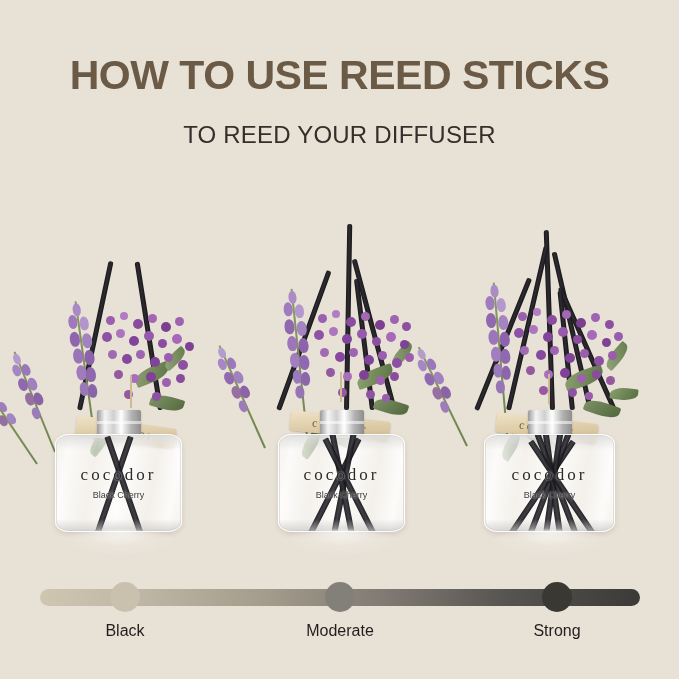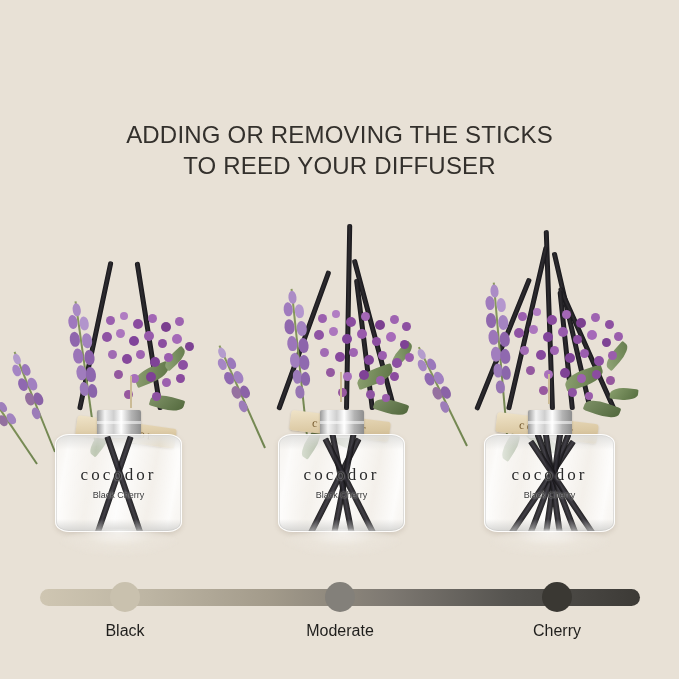--- a/index.html
+++ b/index.html
@@ -153,22 +153,22 @@
   .tick-label {
     position:absolute; top:622px; transform:translateX(-50%);
     font-size:16px; color:#1f1e1c; white-space:nowrap;
   }
 </style>
 </head>
 <body>
 
 <div id="stage">
 
+  <div class="title">HOW TO USE REED STICKS</div>
   <div class="subtitle">
-    <span>ADDING OR REMOVING THE STICKS</span>
     <span>TO REED YOUR DIFFUSER</span>
   </div>
 
   <div class="group" style="left:30px; top:215px; width:200px; height:345px;">
 
     <div class="stick" style="left:47px; bottom:150px; width:5px; height:152px; transform:rotate(12deg);"></div>
     <div class="stick" style="left:128px; bottom:150px; width:5px; height:150px; transform:rotate(-9deg);"></div>
 
     <div class="lav" style="left:52px; bottom:120px; width:26px; height:140px; transform:rotate(-8deg);">
       <div class="stem"></div>
@@ -450,15 +450,15 @@
   </div>
 
   <div class="slider-track"></div>
 
   <div class="knob" style="left:125px; background:#c9c1ae;"></div>
   <div class="knob" style="left:340px; background:#83807a;"></div>
   <div class="knob" style="left:557px; background:#3a3833;"></div>
 
   <div class="tick-label" style="left:125px;">Black</div>
   <div class="tick-label" style="left:340px;">Moderate</div>
-  <div class="tick-label" style="left:557px;">Cherry</div>
+  <div class="tick-label" style="left:557px;">Strong</div>
 
 </div>
 
 </body></html>

